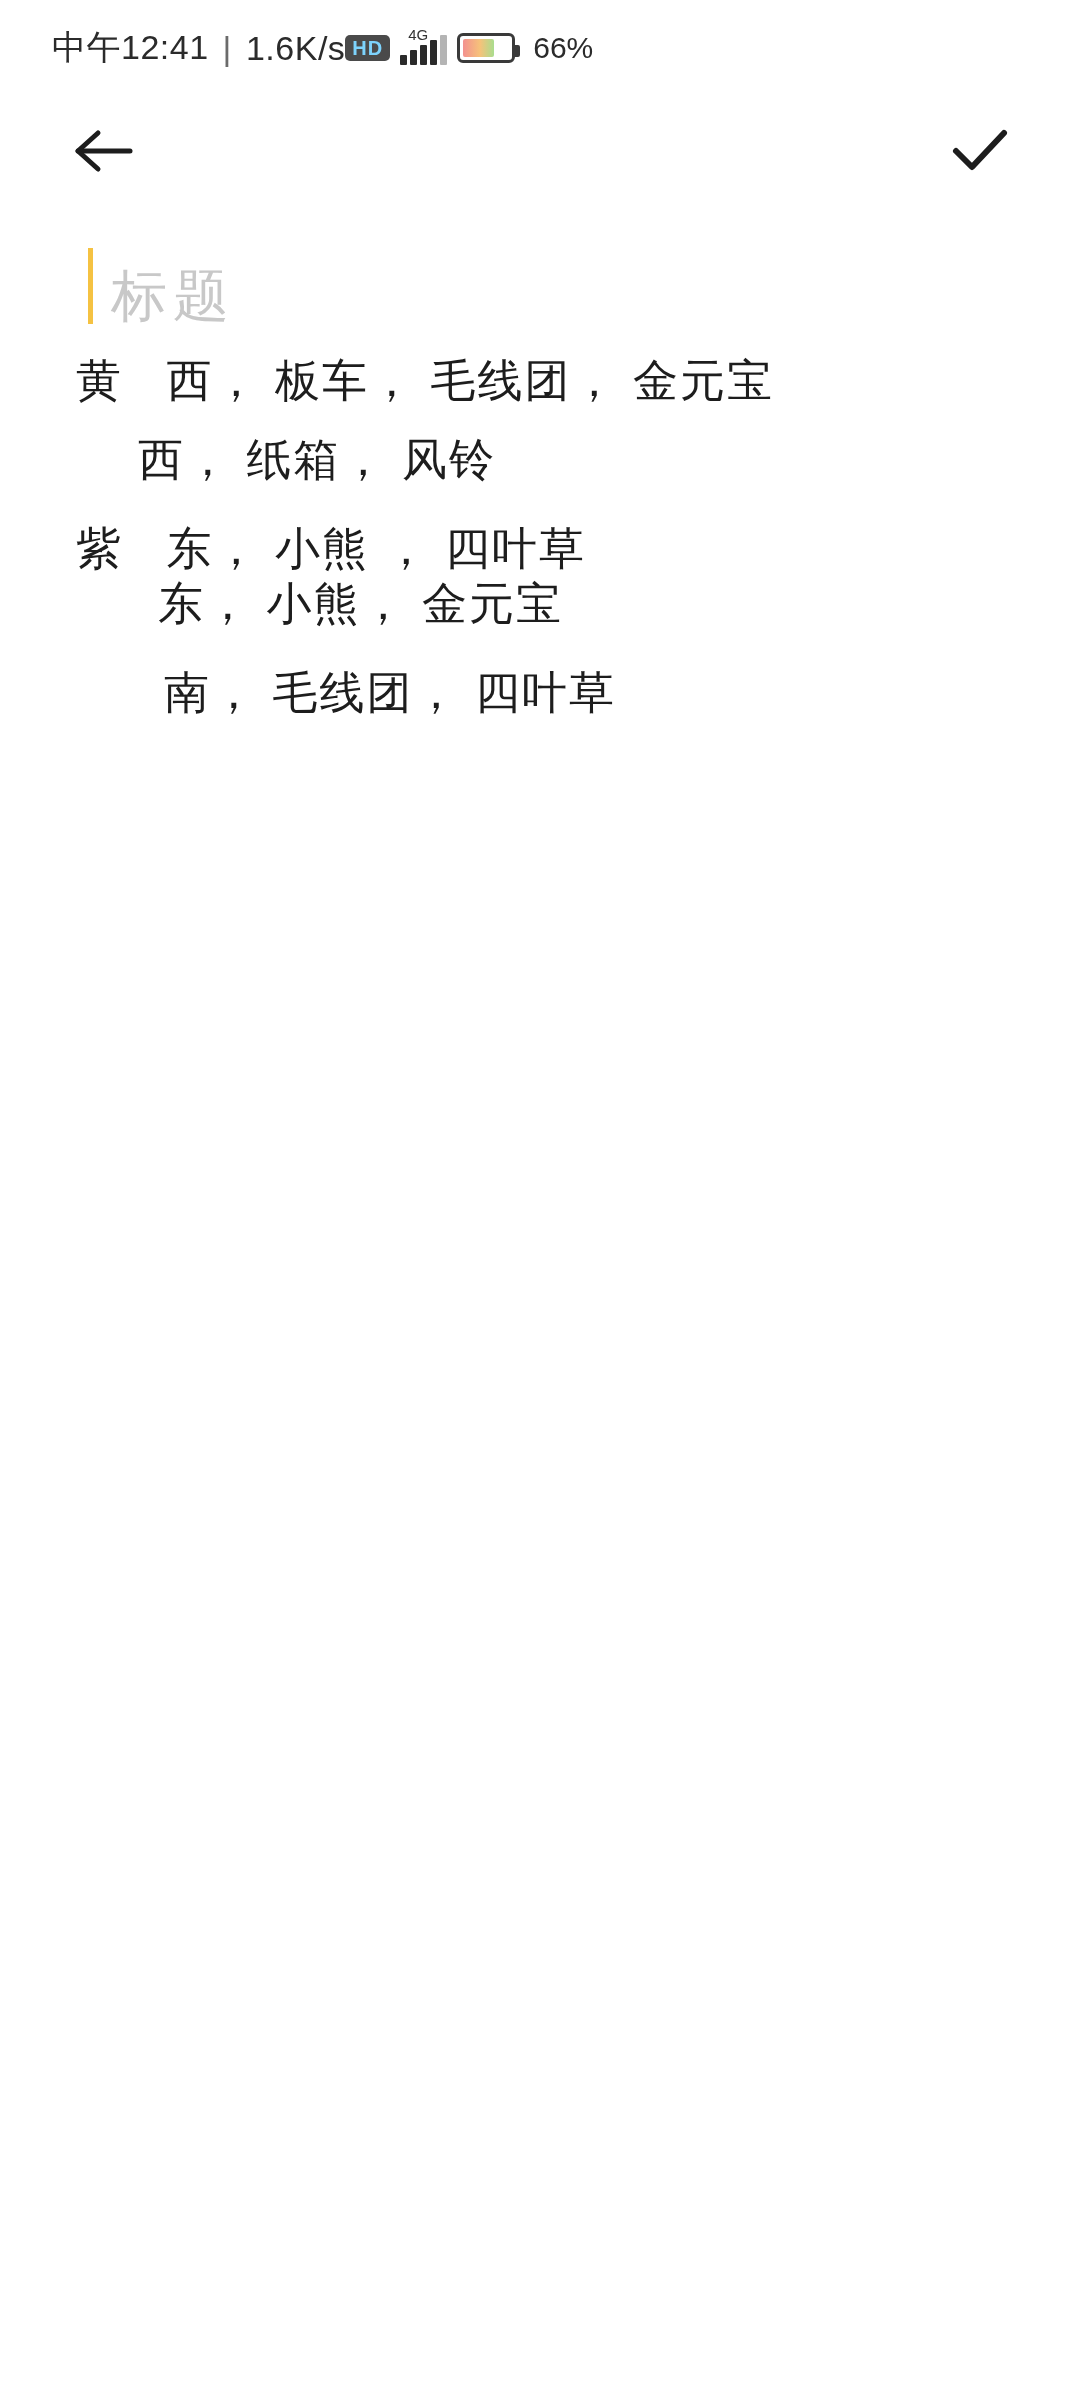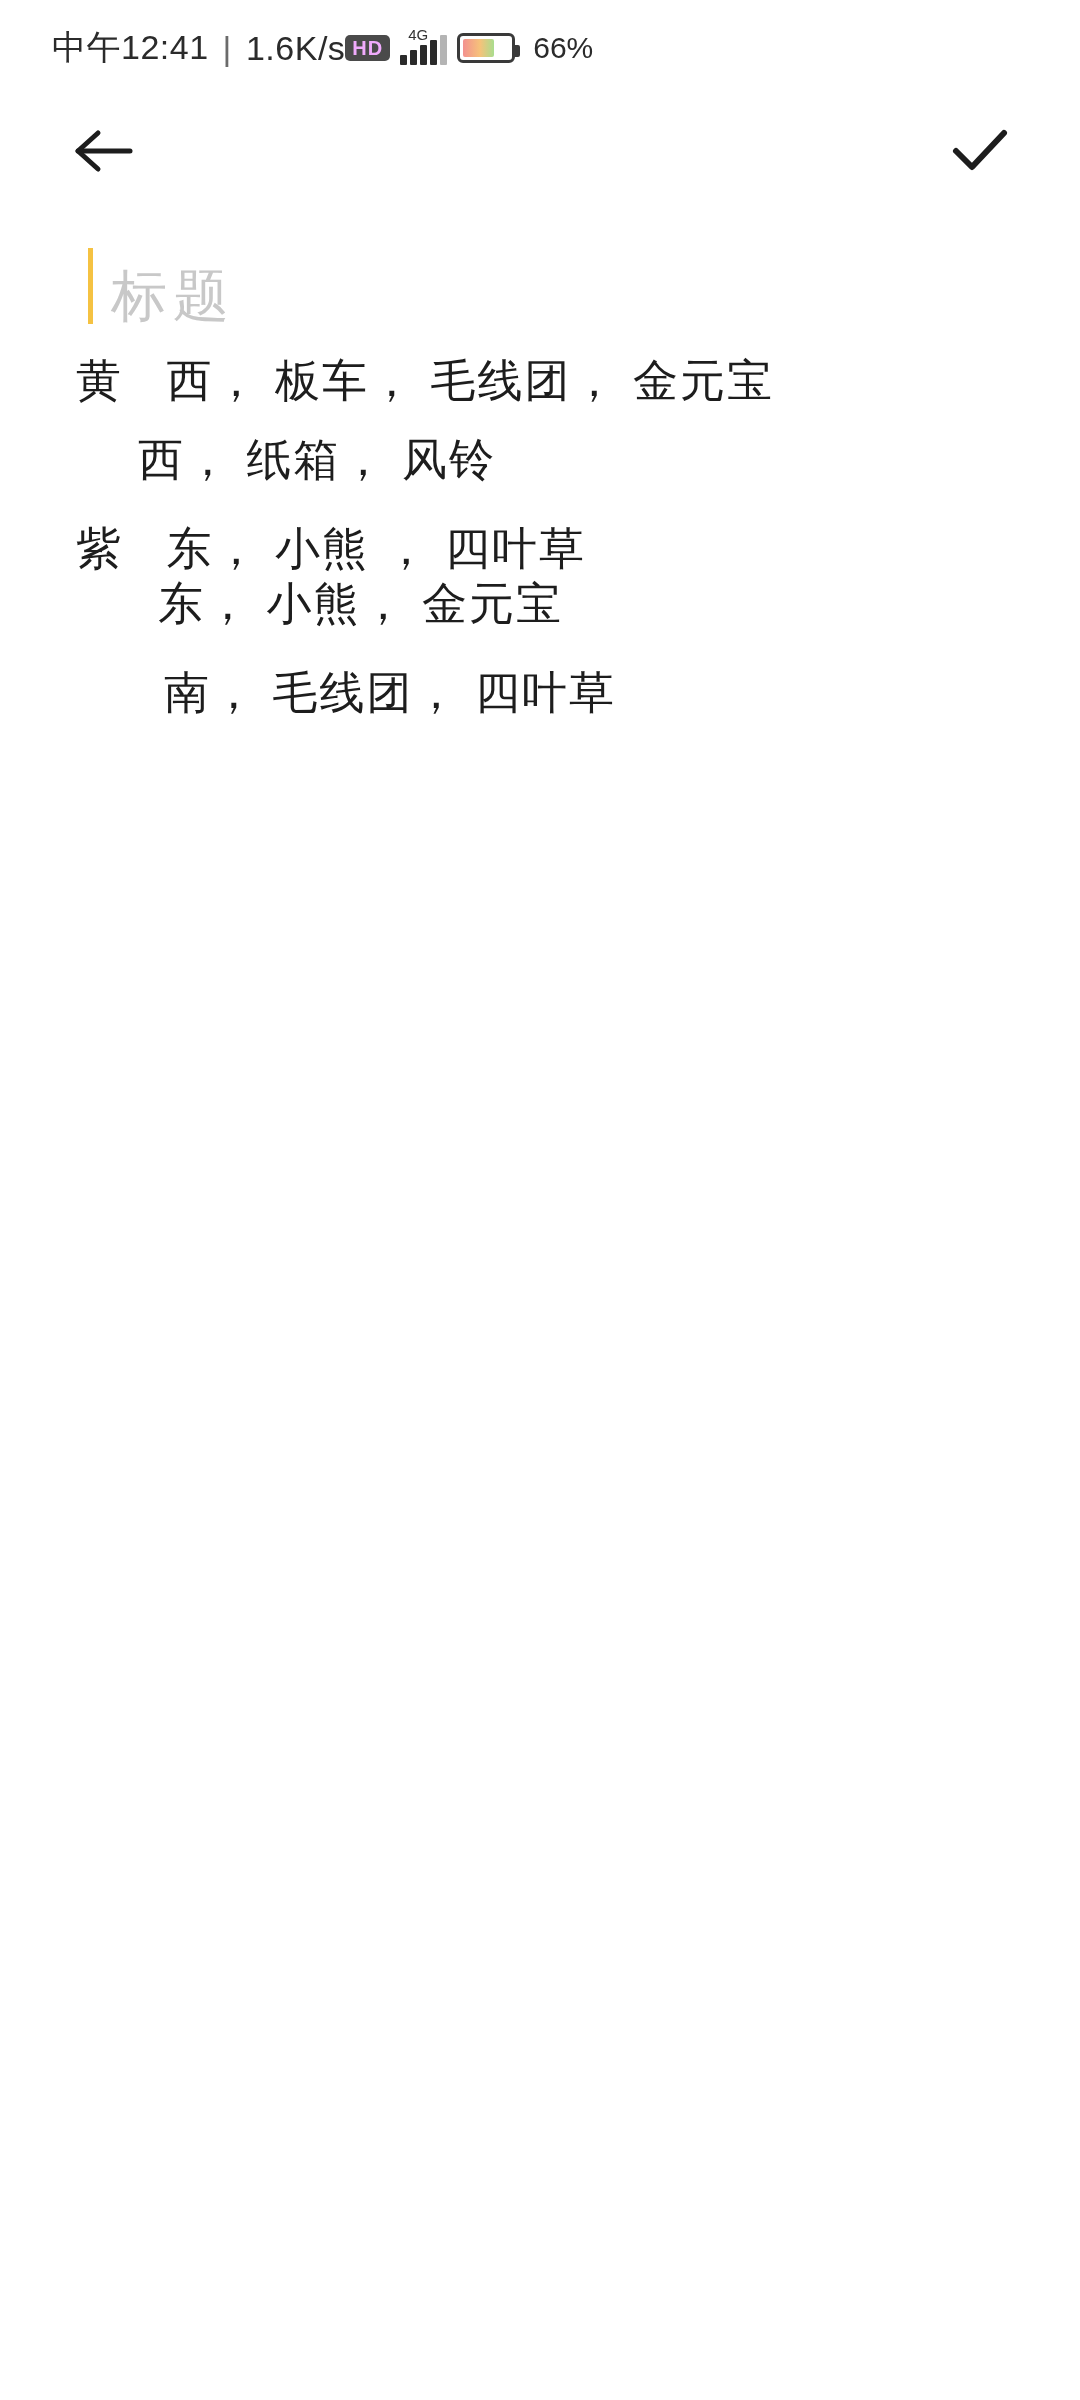--- a/index.html
+++ b/index.html
@@ -27,21 +27,21 @@
     letter-spacing: 0.5px;
   }
   .status-left .sep { margin: 0 14px; color: #6b6b6b; }
   .status-right {
     display: flex;
     align-items: center;
     gap: 10px;
   }
   .hd-badge {
     background: #4a4a4a;
-    color: #f0abfc;
+    color: #7dd3fc;
     font-size: 20px;
     font-weight: bold;
     border-radius: 5px;
     padding: 3px 7px;
     letter-spacing: 1px;
     line-height: 1;
   }
   .signal-wrap {
     position: relative;
     display: flex;

